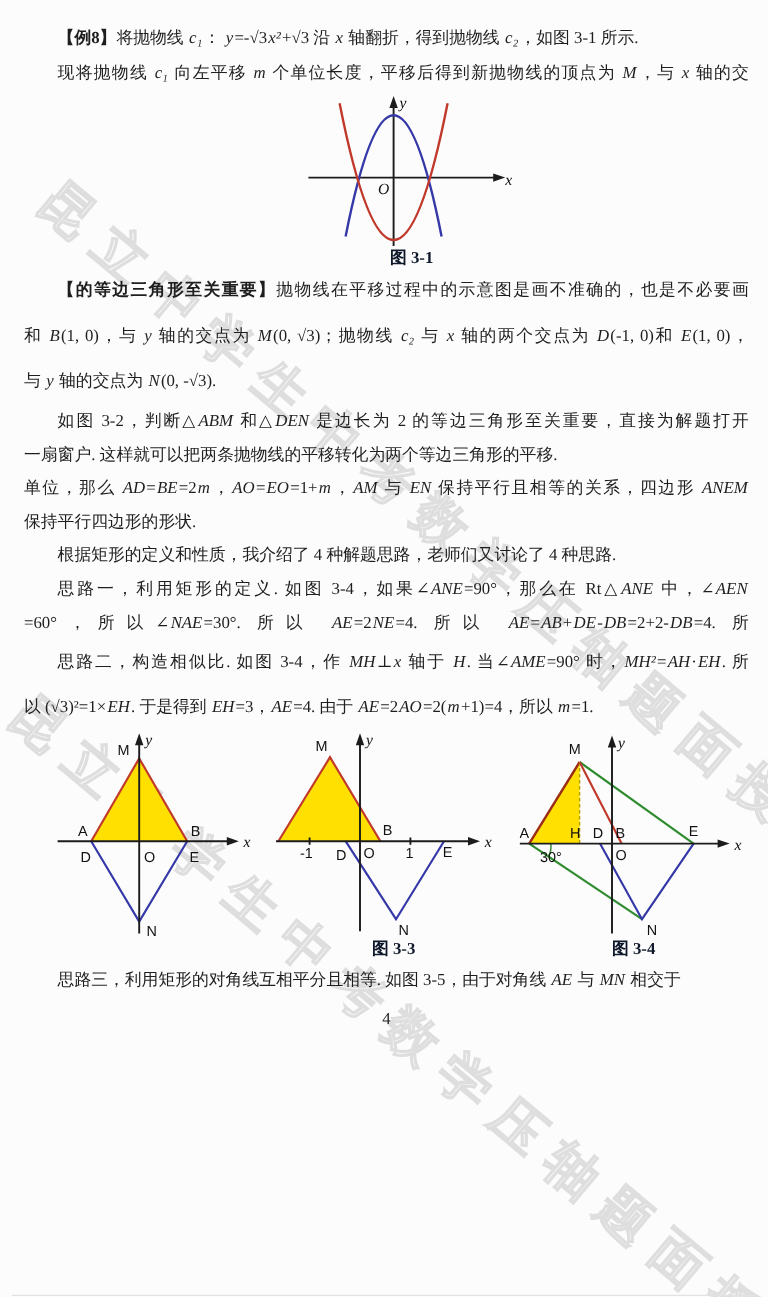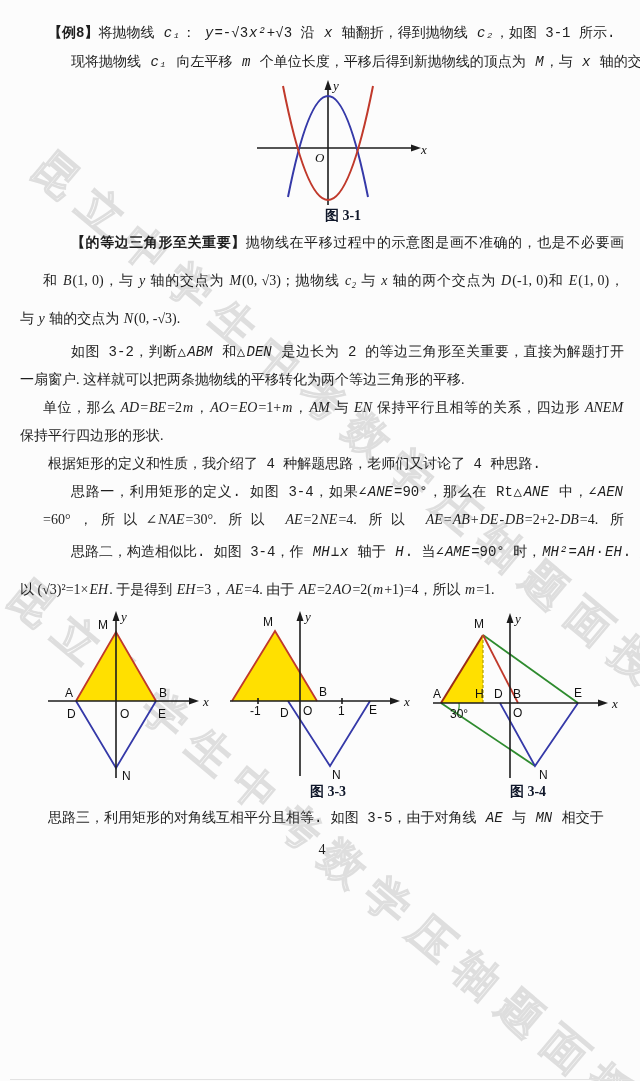--- a/index.html
+++ b/index.html
@@ -18,22 +18,22 @@
     font-family:"Liberation Sans","DejaVu Sans",sans-serif;
   }
   .wm-a{left:58px;top:138px;}
   .wm-b{left:34px;top:566px;}
   
   .para{position:relative;z-index:1;}
   .ln{font-size:14px;line-height:28px;white-space:nowrap;}
   .sp-w .ln{line-height:38px;}
   .sp-m .ln{line-height:37px;}
   .sp-t .ln{line-height:30px;}
-  .ln.first{text-indent:28px;font-family:Liberation Mono, monospace;}
-  .ln.just{text-align:justify;text-align-last:justify;margin-left:23px;}
+  .ln.first{text-indent:28px;}
+  .ln.just{text-align:justify;text-align-last:justify;}
   .ln i{font-style:italic;padding:0 1px;}
   .ln b{font-weight:700;}
   
   .fig31-wrap{position:relative;z-index:1;width:190px;margin:2px 0 0 228px;text-align:center;}
   .figrow{position:relative;z-index:1;height:196px;margin-top:0;}
   .figcell{position:absolute;top:0;text-align:center;}
   .figcell.f32{left:24px;width:182px;}
   .figcell.f33{left:208px;width:200px;}
   .figcell.f34{left:412px;width:192px;}
   .caption{font-size:14px;line-height:16px;color:#0f172a;font-weight:bold;}

